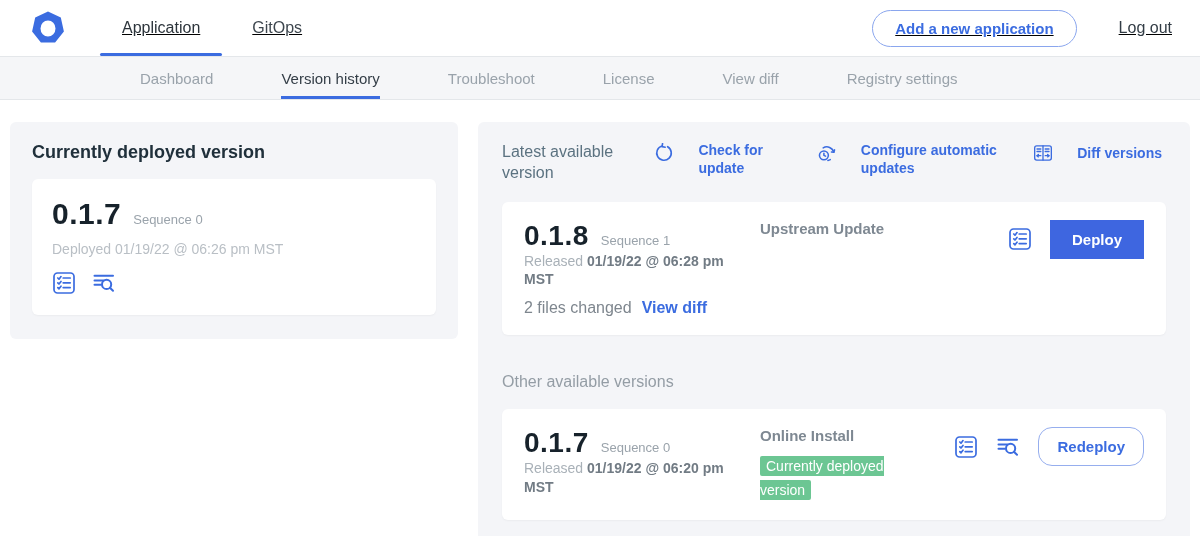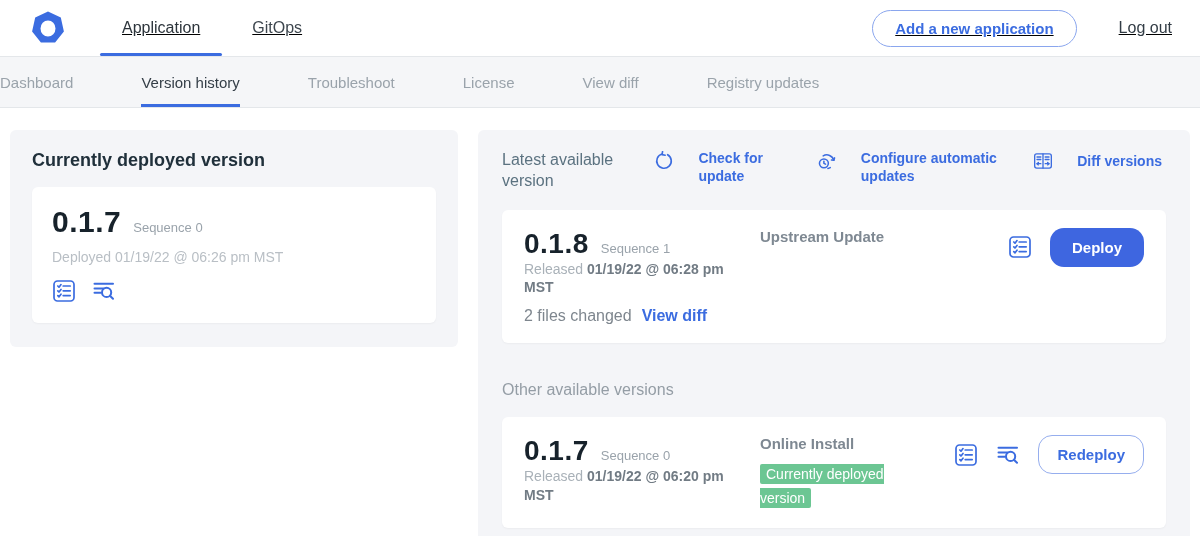--- a/index.html
+++ b/index.html
@@ -10,21 +10,21 @@
   .logo-wrap { width:96px; display:flex; align-items:center; justify-content:center; }
   .nav-tabs { display:flex; align-items:stretch; }
   .nav-tab { display:flex; align-items:center; padding:0 26px; font-size:16px; color:#3d464e; cursor:pointer; position:relative; }
   .nav-tab.active { color:#2c343b; }
   .nav-tab.active::after { content:""; position:absolute; left:4px; right:4px; bottom:0; height:3px; background:#3b6ce0; border-radius:2px; }
   .nav-right { margin-left:auto; display:flex; align-items:center; gap:42px; padding-right:28px; }
   .add-app-btn { border:1px solid #8aa6ee; background:#fff; color:#3b6ce0; font-weight:bold; font-size:15px; padding:9px 22px; border-radius:20px; cursor:pointer; font-family:"Liberation Sans",sans-serif; }
   .logout { font-size:16px; color:#323c45; cursor:pointer; }
 
   
-  .subnav { height:52px; background:#f5f6f8; border-top:1px solid #e4e7ea; border-bottom:1px solid #e4e7ea; display:flex; align-items:stretch; }
+  .subnav { height:44px; background:#f5f6f8; border-top:1px solid #e4e7ea; border-bottom:1px solid #e4e7ea; display:flex; align-items:stretch; padding-left:140px; }
   .subnav-item { display:flex; align-items:center; font-size:15px; color:#9aa3ab; margin-right:68px; cursor:pointer; border-bottom:3px solid transparent; border-top:3px solid transparent; }
   .subnav-item.active { color:#343e47; border-bottom-color:#3b6ce0; }
 
   
   .main { display:flex; align-items:flex-start; gap:20px; padding:22px 10px 0 10px; background:#fff; }
   .panel { background:#f4f5f8; border-radius:6px; }
   .left-panel { width:448px; padding:20px 22px 24px 22px; }
   .right-panel { flex:1; padding:20px 24px 24px 24px; min-height:408px; }
 
   .panel-title { font-size:18px; font-weight:bold; color:#20303b; }
@@ -52,21 +52,21 @@
   .rc-left { width:232px; flex:none; }
   .rc-released { margin-top:0; font-size:14px; line-height:1.35; color:#a9b1b8; }
   .rc-released b { color:#717b84; font-weight:bold; }
   .rc-files { margin-top:10px; font-size:16px; color:#7e868e; }
   .rc-files .viewdiff { color:#3b6ce0; font-weight:bold; margin-left:10px; cursor:pointer; }
   .rc-mid { flex:1; padding-left:4px; }
   .rc-source { font-size:15px; color:#7e8892; font-weight:bold; }
   .badge-wrap { width:158px; margin-top:10px; line-height:1.5; }
   .deployed-badge { display:inline; background:#6cc693; color:#fff; font-size:14px; padding:2px 6px; border-radius:2px; }
   .rc-right { display:flex; align-items:center; gap:18px; flex:none; }
-  .deploy-btn { background:#3e66e0; color:#fff; border:none; font-weight:bold; font-size:15px; padding:11px 22px; border-radius:14px; cursor:pointer; font-family:"Liberation Sans",sans-serif; }
+  .deploy-btn { background:#3e66e0; color:#fff; border:none; font-weight:bold; font-size:15px; padding:11px 22px; border-radius:0; cursor:pointer; font-family:"Liberation Sans",sans-serif; }
   .redeploy-btn { background:#fff; color:#3b6ce0; border:1px solid #96aeee; font-weight:bold; font-size:15px; padding:10px 18px; border-radius:14px; cursor:pointer; font-family:"Liberation Sans",sans-serif; }
 
   .other-title { margin:38px 0 0 0; font-size:16px; color:#949da5; }
 
   svg.blue { stroke:#3b6ce0; fill:none; stroke-linecap:round; stroke-linejoin:round; }
 </style>
 </head>
 <body>
 
 <div class="topnav">
@@ -89,21 +89,21 @@
     <span class="logout">Log out</span>
   </div>
 </div>
 
 <div class="subnav">
   <div class="subnav-item">Dashboard</div>
   <div class="subnav-item active">Version history</div>
   <div class="subnav-item">Troubleshoot</div>
   <div class="subnav-item">License</div>
   <div class="subnav-item">View diff</div>
-  <div class="subnav-item">Registry updates</div>
+  <div class="subnav-item">Registry settings</div>
 </div>
 
 <div class="main">
 
   <div class="panel left-panel">
     <div class="panel-title">Currently deployed version</div>
     <div class="white-card cur-card">
       <div class="ver-row">
         <span class="ver-num">0.1.7</span>
         <span class="ver-seq">Sequence 0</span>

